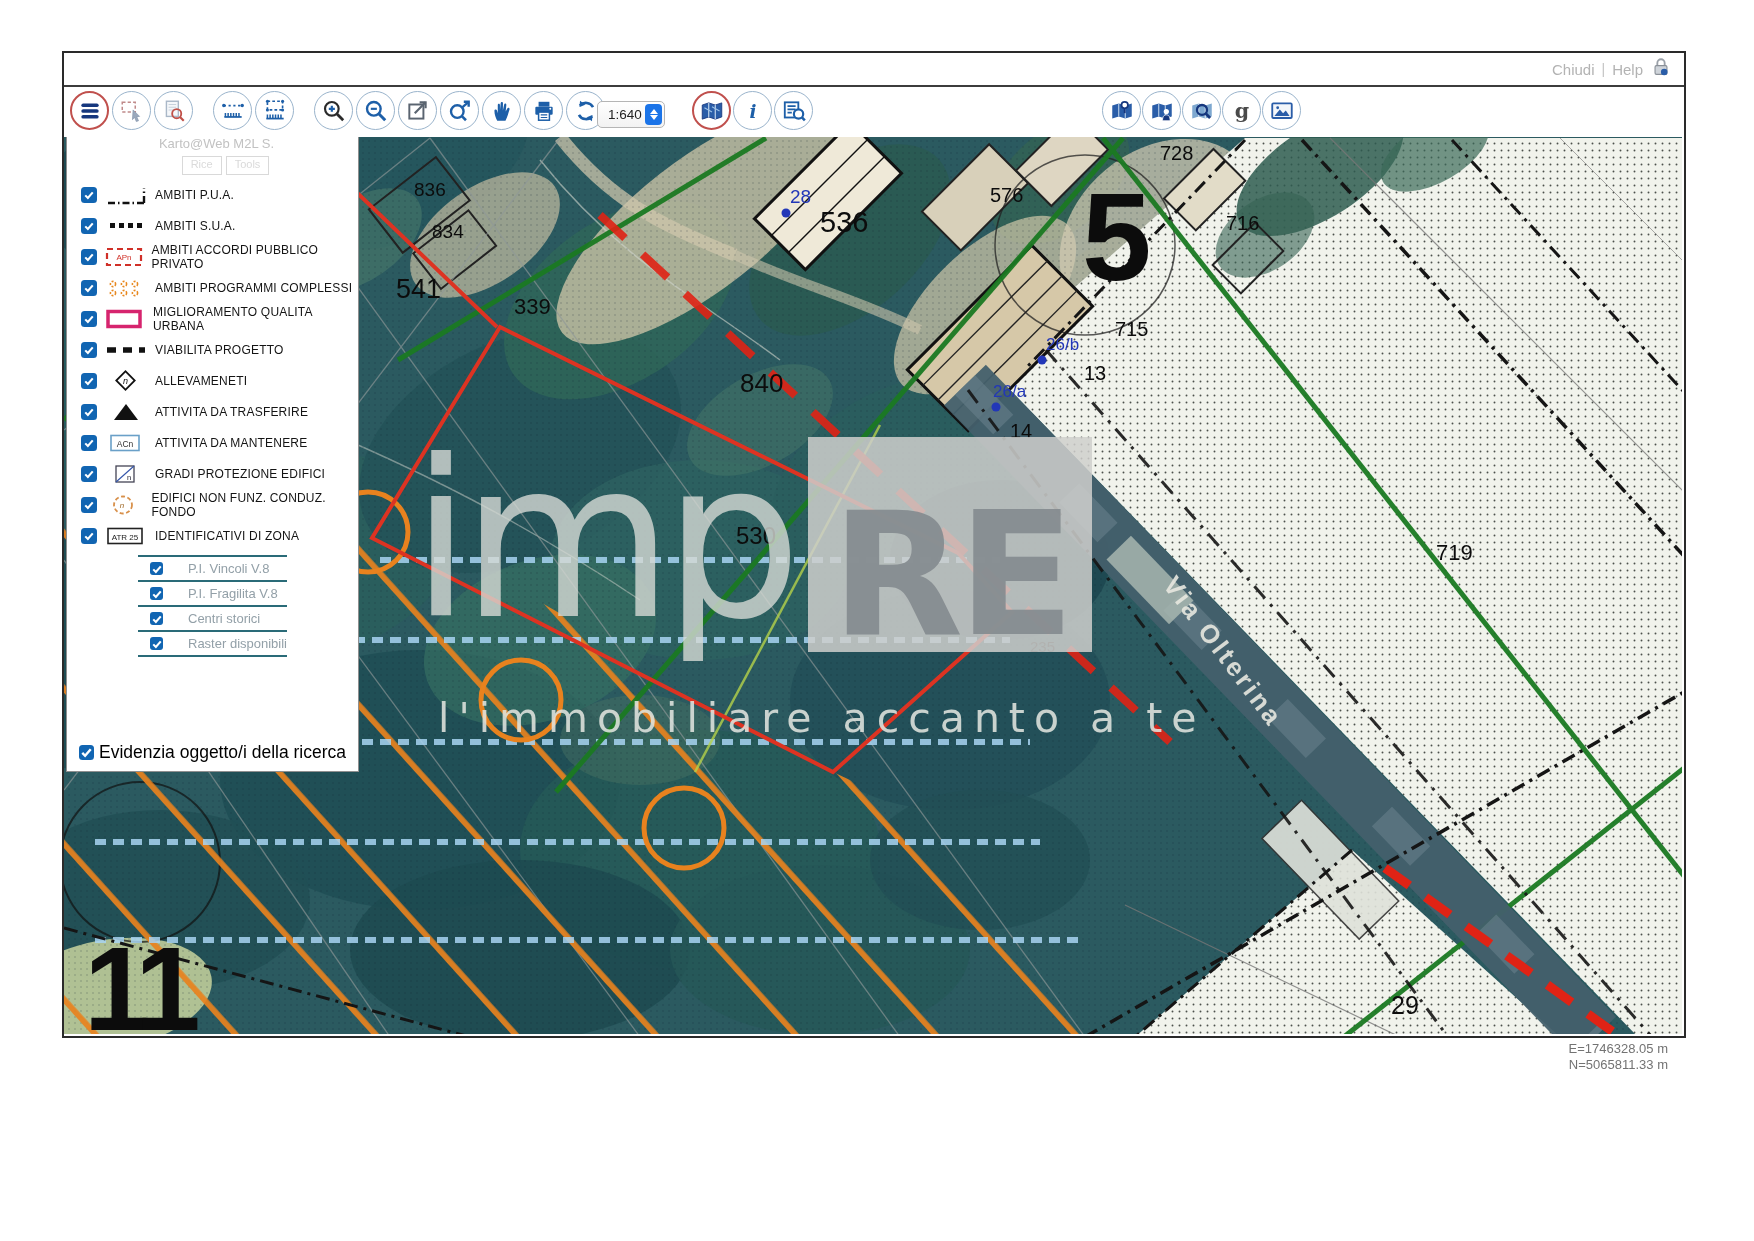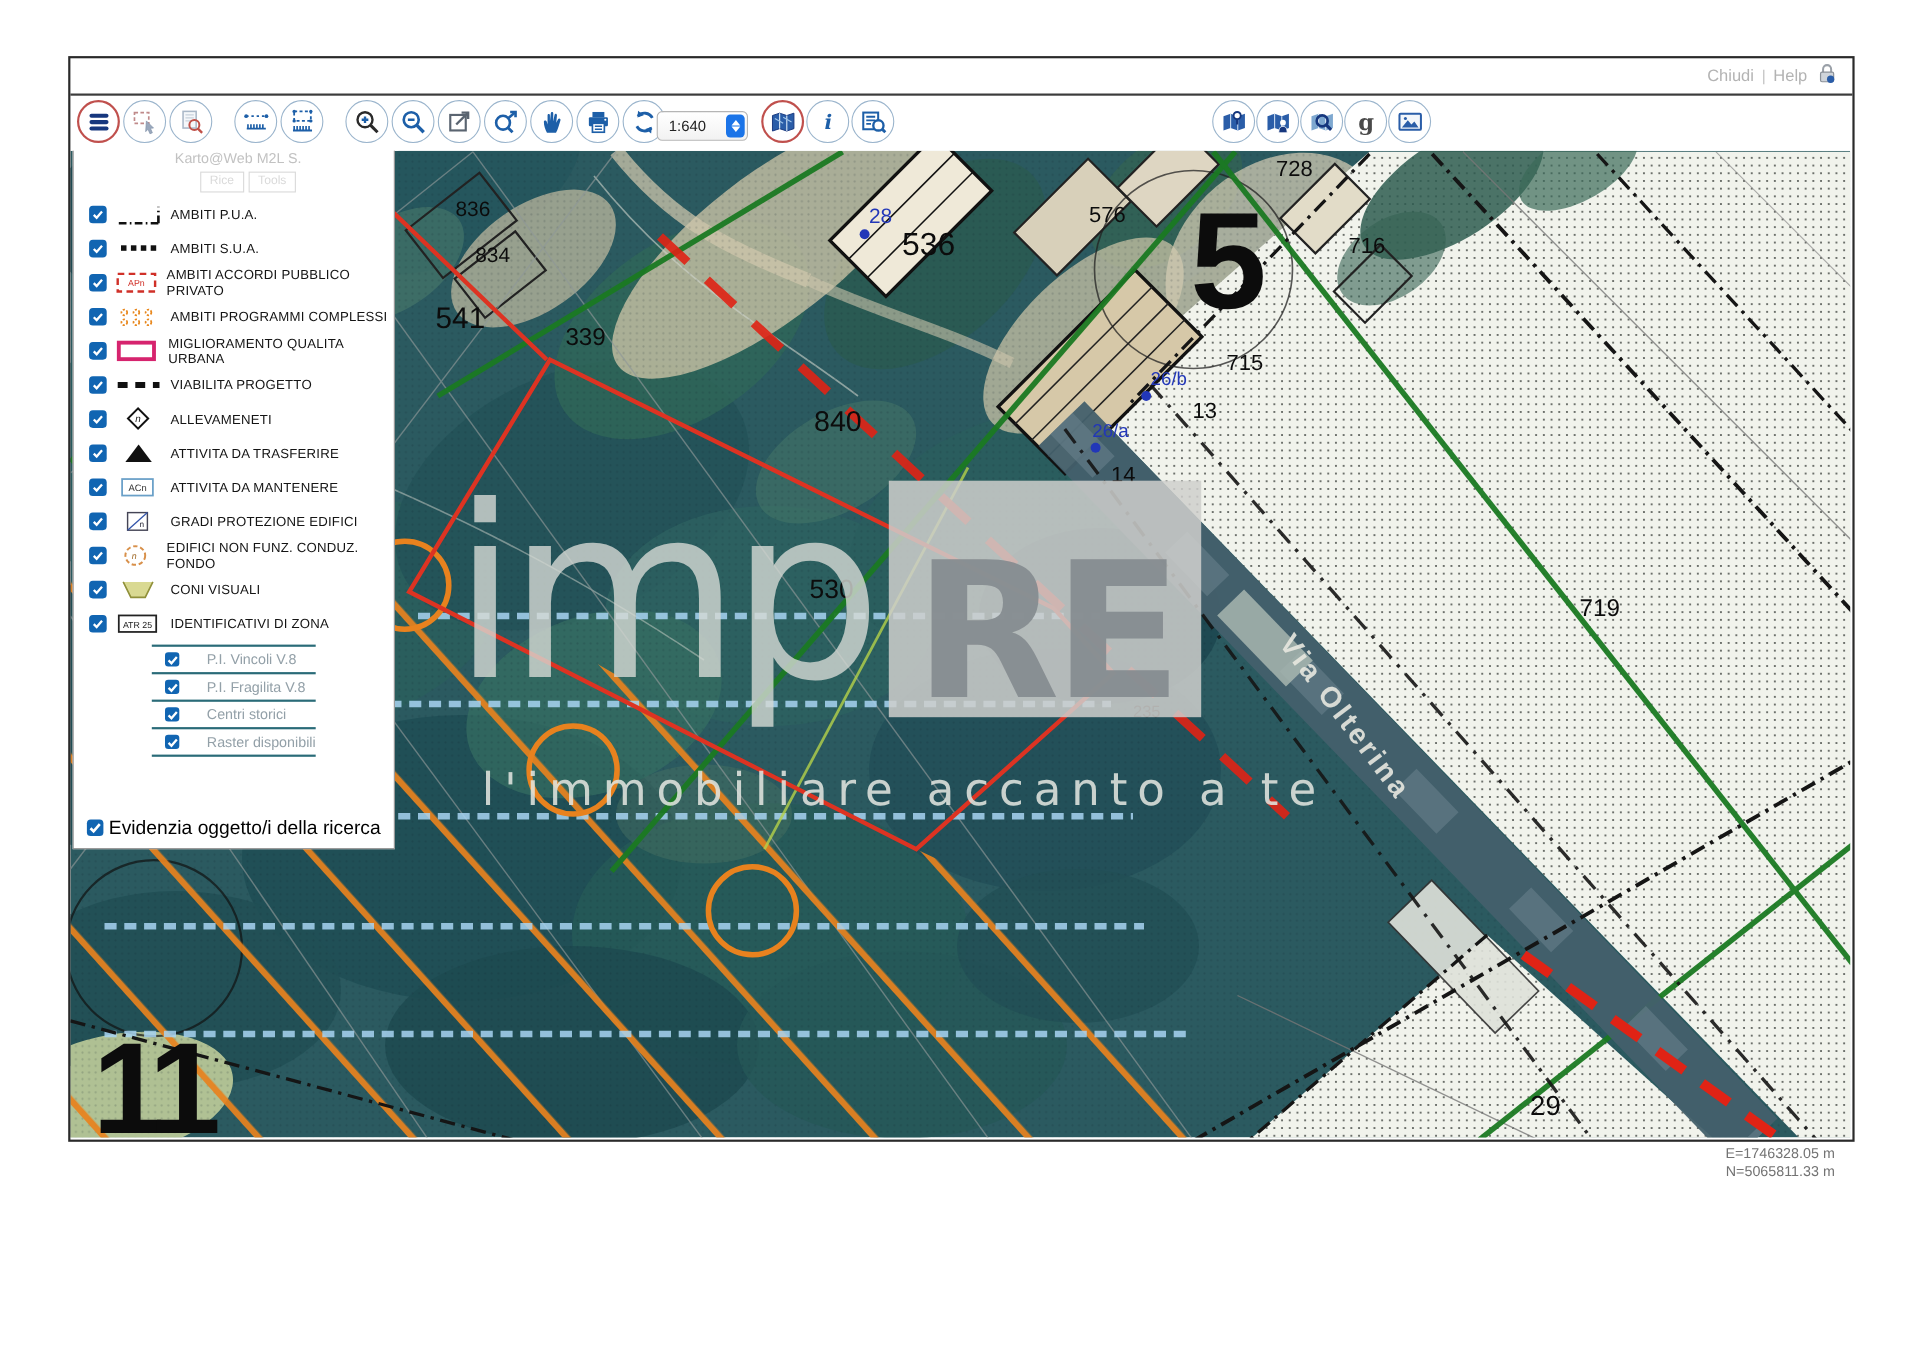--- a/index.html
+++ b/index.html
@@ -17,21 +17,21 @@
   .tb-group{position:absolute;top:2px;display:flex;align-items:center;gap:3px;}
   #tb-left{left:6px;}
   #tb-mid{left:628px;gap:2px;}
   #tb-right{left:1038px;gap:1px;}
   .sp{width:14px;height:1px;}
   .tbtn{width:39px;height:39px;border-radius:50%;border:1.6px solid #9ab4cc;background:#fff;
         display:flex;align-items:center;justify-content:center;padding:0;cursor:pointer;}
   .tbtn.active{border:2.2px solid #c0504d;}
   .tbtn .ticon{display:flex;}
   .tbtn svg{display:block;}
-  .scale-box{position:absolute;left:533px;top:12px;width:83px;height:27px;border:1px solid #b5b5b5;
+  .scale-box{position:absolute;left:533px;top:12px;width:68px;height:27px;border:1px solid #b5b5b5;
              border-radius:5px;background:linear-gradient(#ffffff,#f2f2f2);display:flex;align-items:center;
              justify-content:space-between;padding:0 2px 0 10px;box-sizing:border-box;font-size:13.5px;color:#222;}
   .scale-step{width:17px;height:21px;background:#1b74e8;border-radius:4px;display:flex;flex-direction:column;
               align-items:center;justify-content:center;gap:1px;}
   .scale-step i{width:0;height:0;border-left:4px solid transparent;border-right:4px solid transparent;display:block;}
   .scale-step .up{border-bottom:5px solid #fff;}
   .scale-step .dn{border-top:5px solid #fff;}
   
   #map-svg{position:absolute;left:64px;top:137px;z-index:5;}
   
@@ -430,33 +430,20 @@
           <span class="lg-label">EDIFICI NON FUNZ. CONDUZ. FONDO</span>
         </div>
         <div class="lg-row">
           <span class="cb">
             <svg viewBox="0 0 16 16" width="12" height="12">
               <path d="M3,8.5 L6.5,12 L13,4.5" stroke="#fff" stroke-width="2.8" fill="none"></path>
             </svg>
           </span>
           <span class="lg-sym">
             <svg viewBox="0 0 44 22" width="44" height="22">
-              <path d="M8,4 L15,18 H28 L35,4" fill="#d9d992" stroke="#90903a" stroke-width="1.5"></path>
-            </svg>
-          </span>
-          <span class="lg-label">CONI VISUALI</span>
-        </div>
-        <div class="lg-row">
-          <span class="cb">
-            <svg viewBox="0 0 16 16" width="12" height="12">
-              <path d="M3,8.5 L6.5,12 L13,4.5" stroke="#fff" stroke-width="2.8" fill="none"></path>
-            </svg>
-          </span>
-          <span class="lg-sym">
-            <svg viewBox="0 0 44 22" width="44" height="22">
               <rect x="4" y="3.5" width="34" height="15" fill="#fff" stroke="#222" stroke-width="1.6"></rect>
               <text x="21" y="14.5" font-size="8" text-anchor="middle" fill="#222">ATR 25</text>
             </svg>
           </span>
           <span class="lg-label">IDENTIFICATIVI DI ZONA</span>
         </div>
       </div>
     <div id="group-list">
         <div class="gr-row">
           <span class="cb sm">

